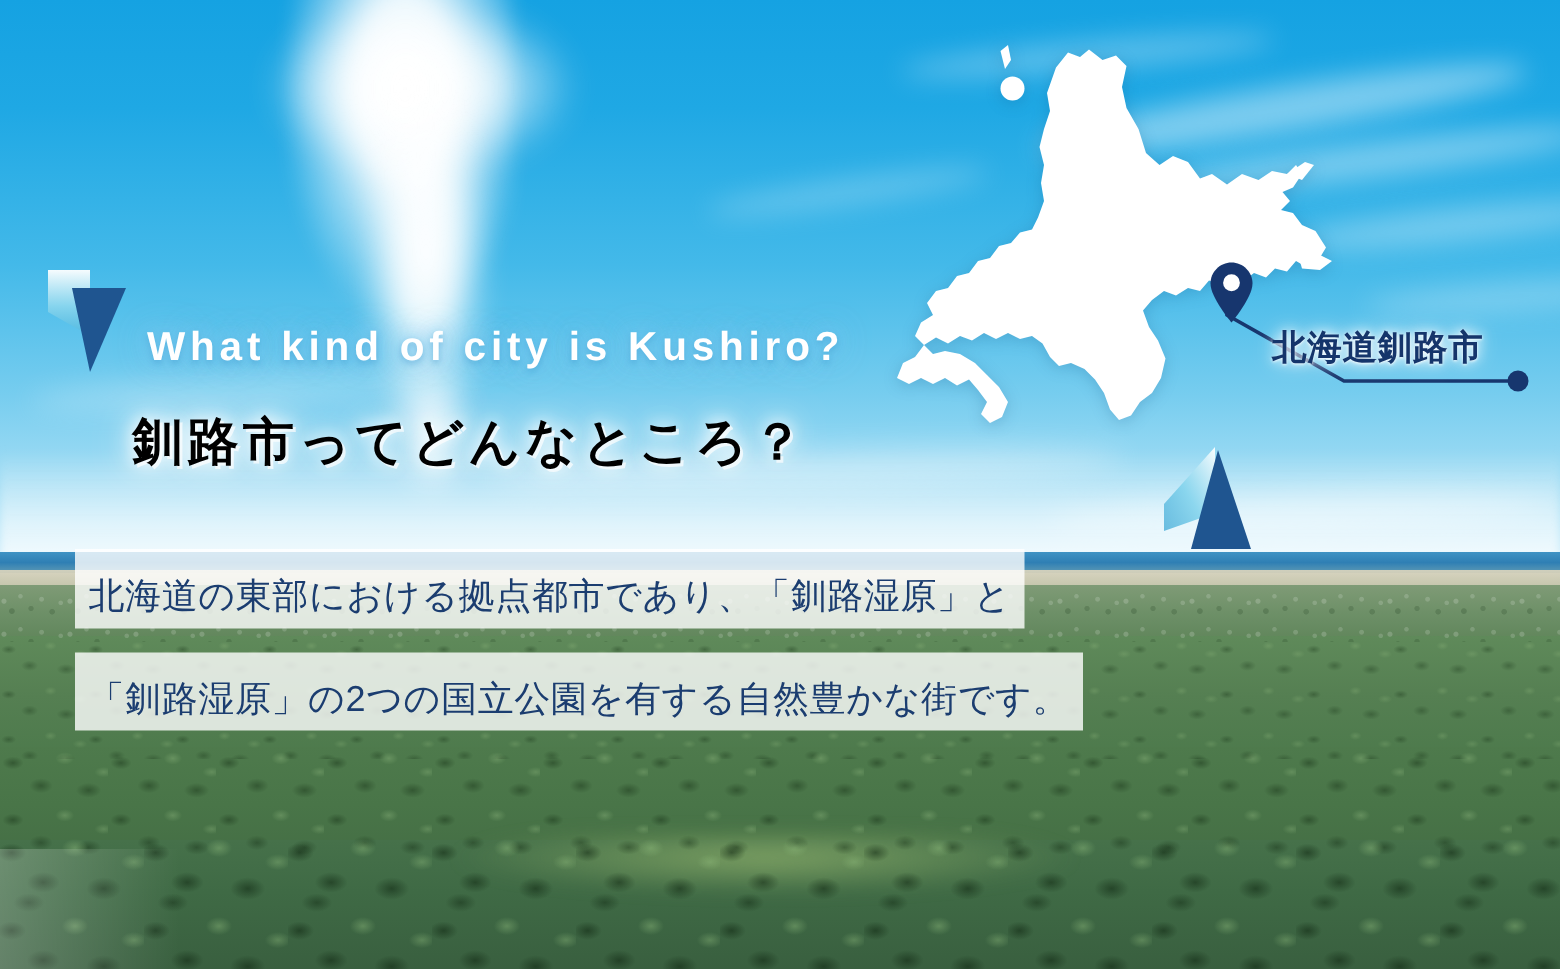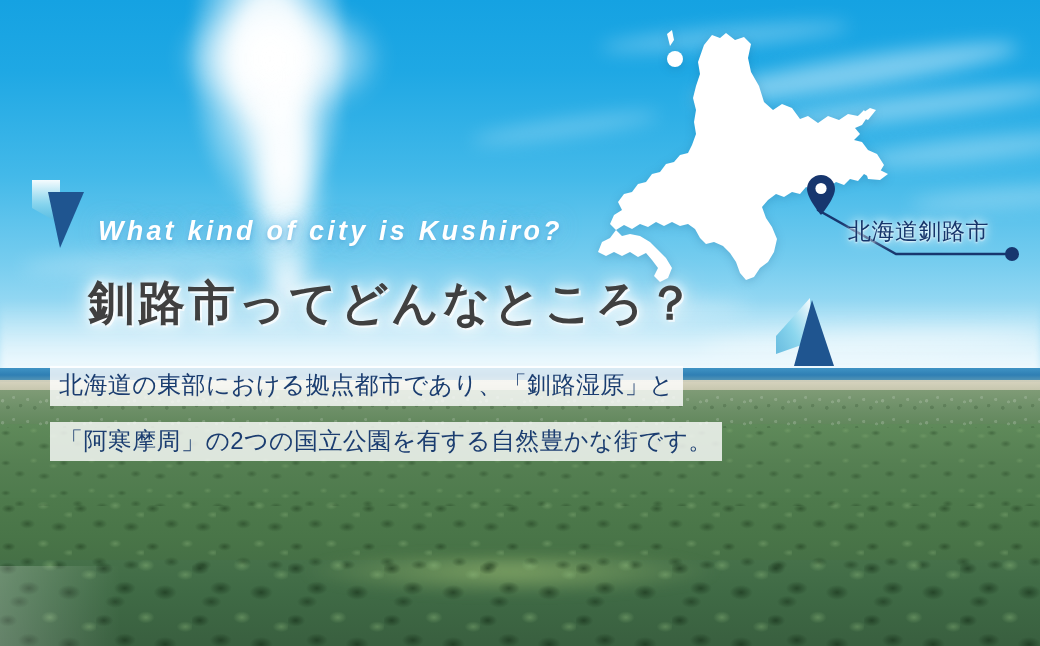--- a/index.html
+++ b/index.html
@@ -110,58 +110,58 @@
 
   
   .pin{position:absolute;left:806px;top:174px;width:30px;height:42px;}
 
   
   .leader{position:absolute;left:800px;top:196px;width:230px;height:70px;}
 
   
   .map-label{
     position:absolute;left:848px;top:216px;
-    font-size:23px;font-weight:400;color:#15356b;
+    font-size:23px;font-weight:700;color:#15356b;
     letter-spacing:.5px;white-space:nowrap;
     text-shadow:0 0 8px rgba(255,255,255,.95),0 0 14px rgba(255,255,255,.85),0 1px 2px rgba(255,255,255,.9);
   }
 
   
   .deco{position:absolute;}
   .deco-left{left:30px;top:178px;width:58px;height:72px;}
   .deco-right{left:772px;top:296px;width:64px;height:72px;}
 
   
   .eyebrow{
     position:absolute;left:98px;top:216px;
-    font-size:27px;font-weight:700;font-style:italic;color:#ffffff;
+    font-size:27px;font-weight:700;color:#ffffff;
     letter-spacing:3.2px;white-space:nowrap;
     text-shadow:0 0 12px rgba(120,200,240,.9),0 0 22px rgba(120,200,240,.7),0 2px 4px rgba(40,130,190,.45);
   }
   .headline{
     position:absolute;left:88px;top:272px;
-    font-size:47px;font-weight:700;color:#404040;
+    font-size:34px;font-weight:700;color:#000000;
     letter-spacing:3px;white-space:nowrap;
     text-shadow:
       0 0 10px rgba(255,255,255,.98),
       0 0 18px rgba(255,255,255,.95),
       0 0 30px rgba(255,255,255,.8),
       2px 2px 0 rgba(255,255,255,.7);
     text-align: center;
   }
 
   .body-lines{position:absolute;left:50px;top:366px;}
   .body-line{
     display:table;
     background:rgba(255,255,255,.80);
     color:#1b3d70;
     font-size:24px;
     font-weight:500;
     line-height:1.28;
-    padding:4px 9px 5px 9px;
+    padding:17px 9px 5px 9px;
     margin-bottom:16px;
     white-space:nowrap;
     letter-spacing:.4px;
   }
 
   
   .edge-left{position:absolute;left:0;top:566px;width:120px;height:80px;
     background:linear-gradient(90deg,rgba(255,255,255,.22),rgba(255,255,255,0));}
 </style>
 </head>
@@ -287,16 +287,16 @@
       <polygon points="40,4 62,70 22,70" fill="#1f5590"></polygon>
     </svg>
   </div>
 
   <div class="eyebrow">What kind of city is Kushiro?</div>
 
   <div class="headline">釧路市ってどんなところ？</div>
 
   <div class="body-lines">
     <div class="body-line">北海道の東部における拠点都市であり、「釧路湿原」と</div>
-    <div class="body-line">「阿寒摩周」の2つの国立公園を有する自然豊かな街です。</div>
+    <div class="body-line">「釧路湿原」の2つの国立公園を有する自然豊かな街です。</div>
   </div>
 
 </div>
 
 </body></html>

